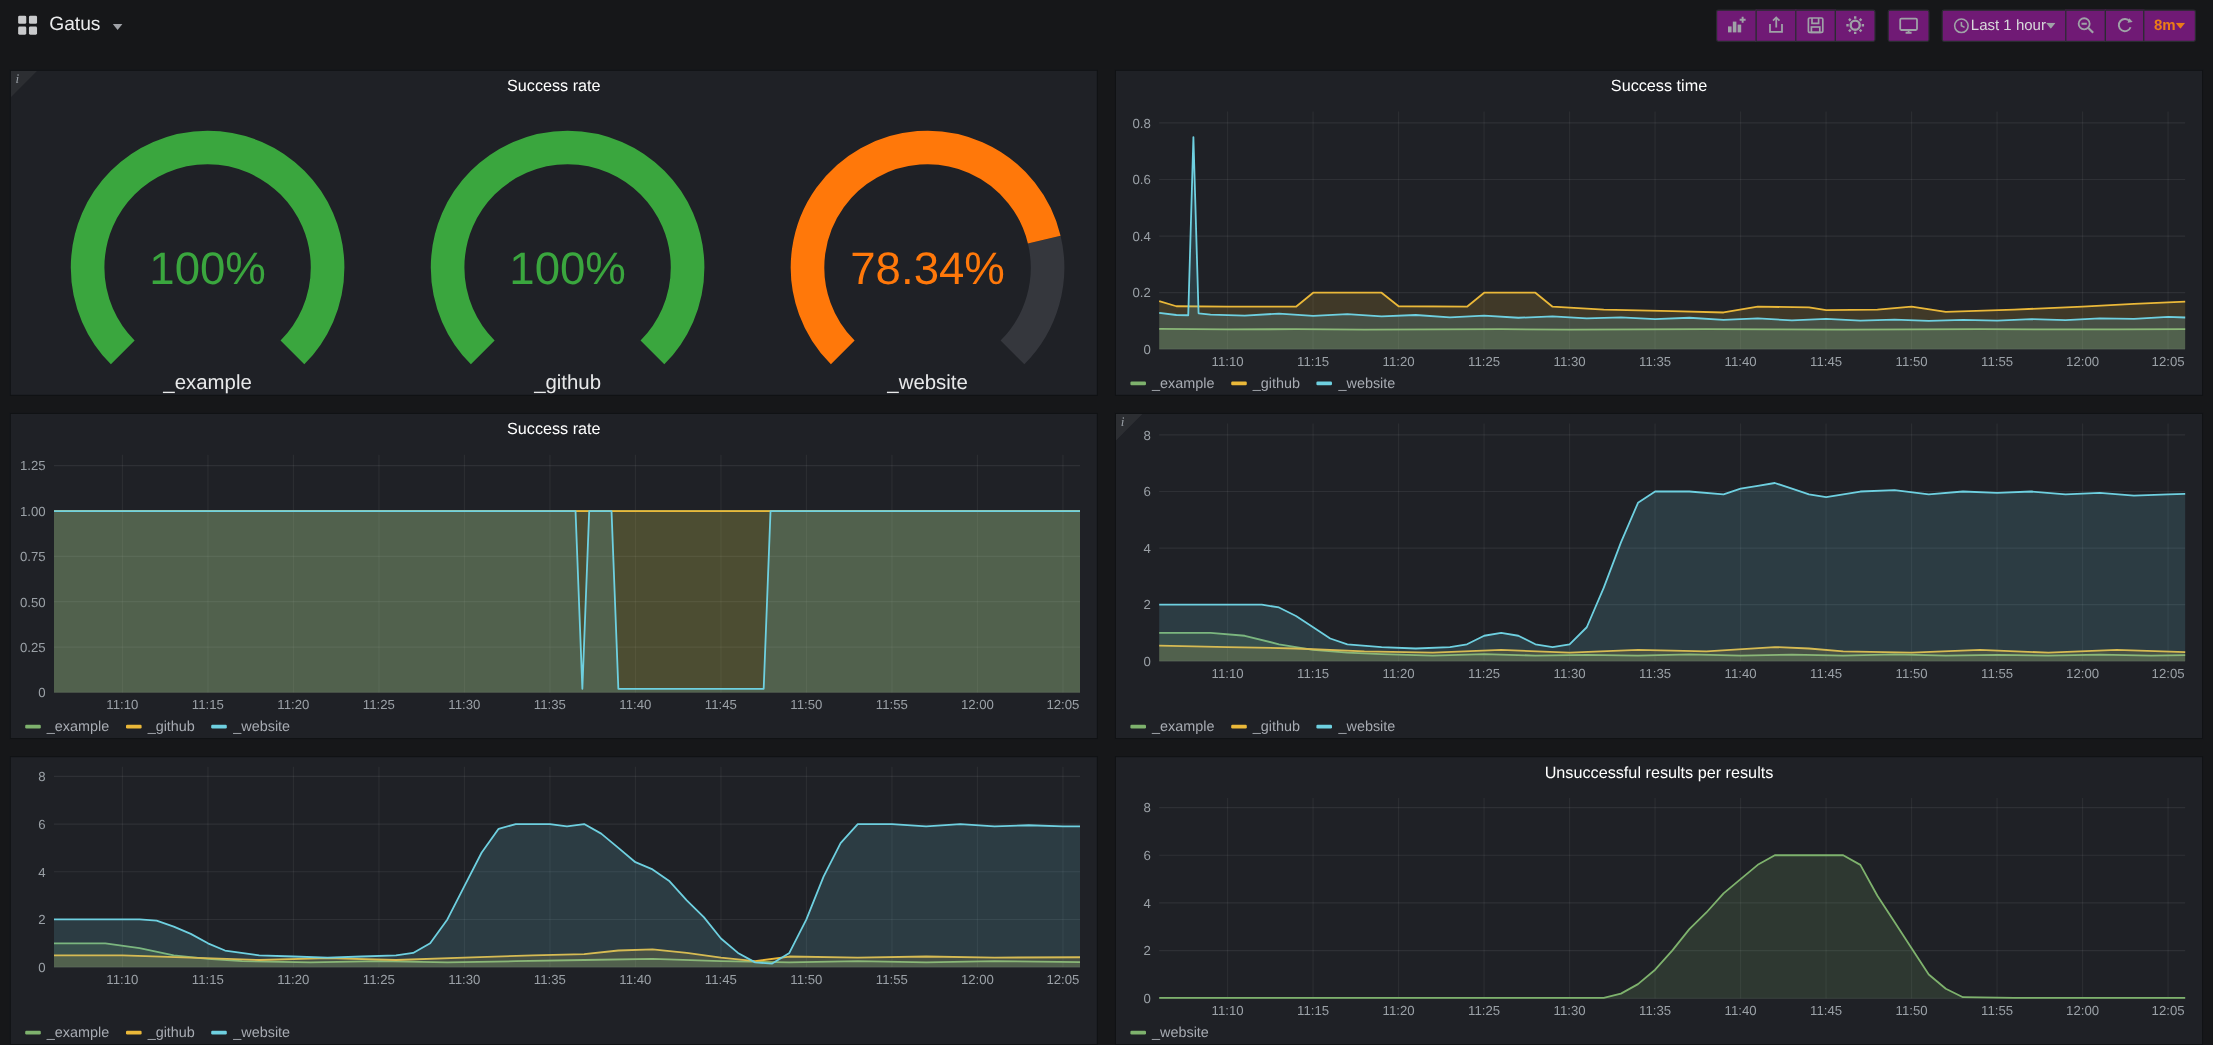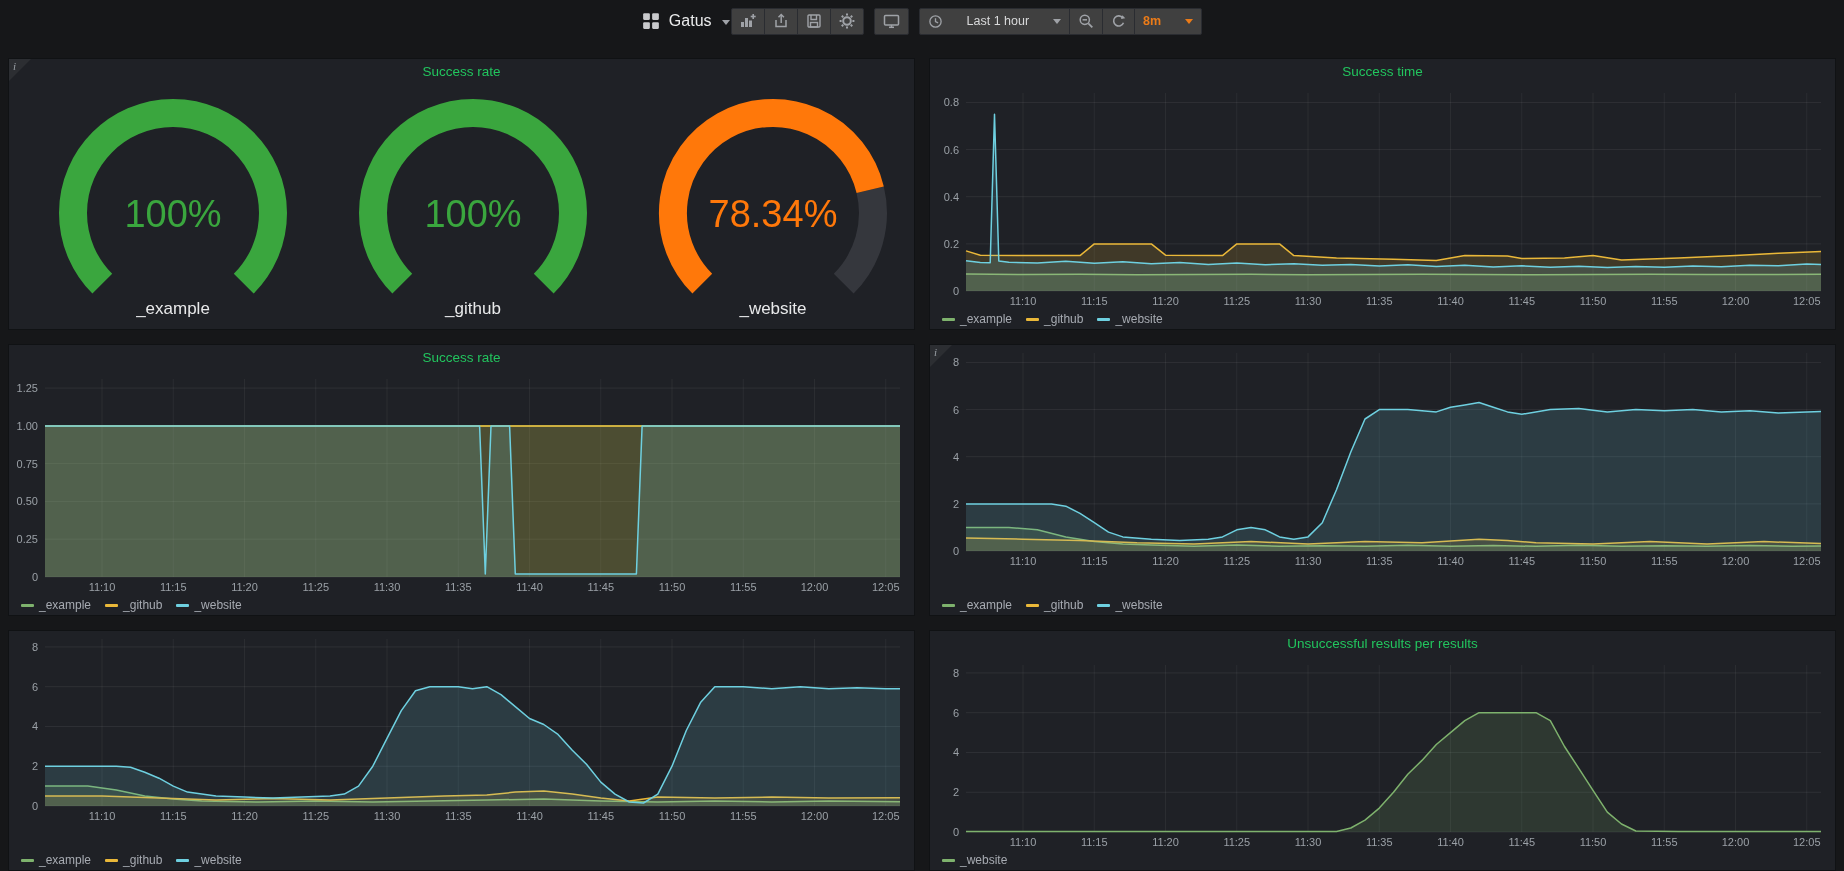--- a/index.html
+++ b/index.html
@@ -1,41 +1,41 @@
 <!DOCTYPE html>
 <html><head>
 <meta charset="utf-8">
 <style>
   *{box-sizing:border-box;margin:0;padding:0}
   html,body{width:1844px;height:871px;overflow:hidden}
   body{background:#161719;font-family:"Liberation Sans",sans-serif;color:#d8d9da;position:relative}
 
-  .navbar{height:42px;display:flex;align-items:center;justify-content:center;padding:0 14px}
+  .navbar{height:42px;display:flex;align-items:center;justify-content:space-between;padding:0 14px}
   .nav-left{display:flex;align-items:center;gap:9px}
   .dash-title{font-size:16px;color:#eaebec;cursor:pointer}
   .nav-right{display:flex;align-items:center}
   .nav-gap{width:10px}
-  .nav-btn{height:27px;min-width:30px;padding:0 8px;display:inline-flex;align-items:center;justify-content:center;gap:24px;
-           background:#404040;border:1px solid #2a2c31;border-radius:2px;color:#9fa2a7;font-size:12.5px;cursor:pointer;font-family:inherit}
+  .nav-btn{height:27px;min-width:30px;padding:0 8px;display:inline-flex;align-items:center;justify-content:center;gap:0;
+           background:#701a75;border:1px solid #2a2c31;border-radius:2px;color:#9fa2a7;font-size:12.5px;cursor:pointer;font-family:inherit}
   .btn-group{display:inline-flex}
   .btn-group .nav-btn{border-radius:0;margin-left:-1px}
   .btn-group .nav-btn:first-child{border-radius:2px 0 0 2px;margin-left:0}
   .btn-group .nav-btn:last-child{border-radius:0 2px 2px 0}
   .time-label{color:#d8d9da}
   .refresh-value{color:#eb7b18;font-weight:700}
 
   .dashboard{display:grid;grid-template-columns:1fr 1fr;grid-template-rows:272px 272px 241px;gap:14px;padding:16px 8px 0}
   .panel{position:relative;background:#1f2126;border:1px solid #101214;display:flex;flex-direction:column;overflow:hidden}
-  .panel-title{height:26px;line-height:26px;text-align:center;font-size:13.5px;font-weight:500;color:#22c55e;cursor:pointer;flex:none}
+  .panel-title{height:26px;line-height:26px;text-align:center;font-size:13.5px;font-weight:500;color:#ffffff;cursor:pointer;flex:none}
   .panel-body{flex:1 1 auto;position:relative;min-height:0}
   .legend{height:20px;flex:none;display:flex;align-items:center;gap:14px;padding:0 12px;font-size:12px;color:#a7abb2}
   .legend-item{display:inline-flex;align-items:center;gap:5px;cursor:pointer}
   .legend-swatch{width:13px;height:3px;border-radius:1px;display:inline-block}
 
-  .gauges-row{display:flex;height:100%;align-items:center;justify-content:space-around;padding:2px 14px 0}
+  .gauges-row{display:flex;height:100%;align-items:flex-end;justify-content:space-around;padding:2px 14px 0}
   .gauge-block{display:flex;flex-direction:column;align-items:center}
   .gauge-label{font-size:17px;color:#e8e9ea;margin-top:-2px}
 
   .info-corner{position:absolute;top:0;left:0;width:0;height:0;border-top:22px solid rgba(255,255,255,0.06);border-right:22px solid transparent;cursor:pointer;z-index:2}
   .info-corner i{position:absolute;top:-21px;left:4px;font-size:11px;color:#9aa0a6;font-family:"Liberation Serif",serif}
 </style>
 </head>
 <body>
 
 <nav class="navbar">

